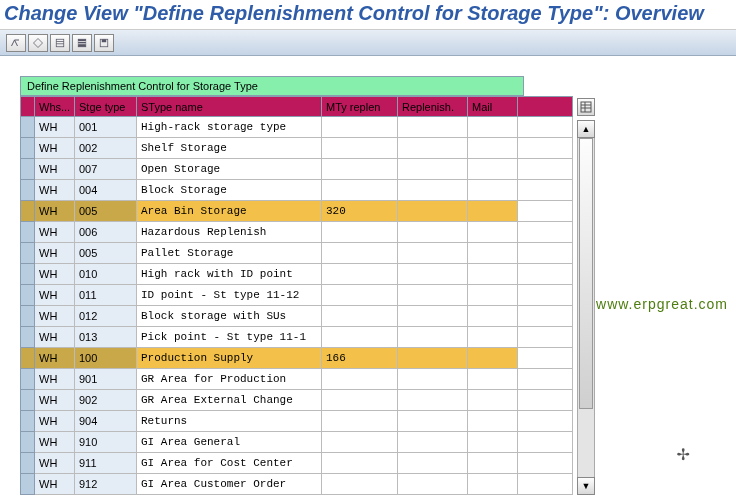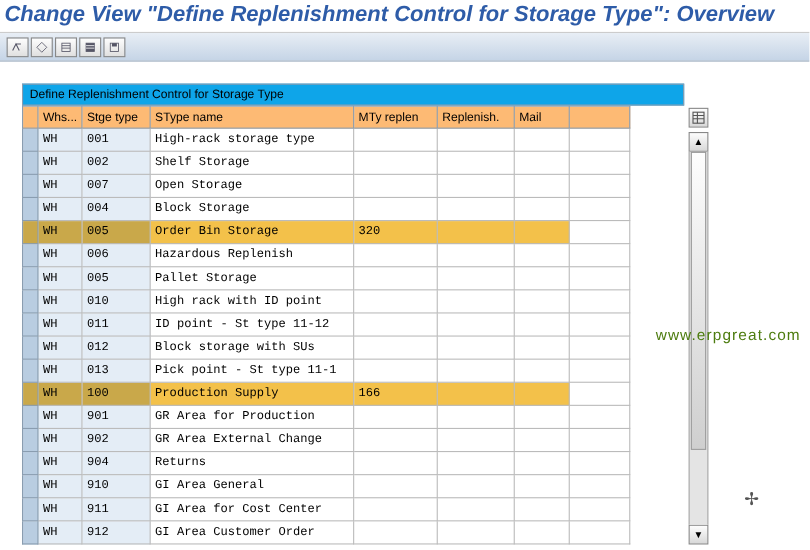--- a/index.html
+++ b/index.html
@@ -37,34 +37,34 @@
     padding: 20px 10px 10px 20px;
     position: relative;
   }
   
   .table-container {
     position: relative;
     display: inline-block;
   }
   
   .table-header {
-    background: #0ea5e9;
+    background: #86efac;
     padding: 3px 6px;
     font-size: 11px;
     border: 1px solid #8a9db0;
-    width: 602px;
+    width: 504px;
   }
   
   table.grid {
     border-collapse: collapse;
     table-layout: fixed;
     width: 552px;
   }
   table.grid th {
-    background: #fdba74;
+    background: #be185d;
     border: 1px solid #8a9db0;
     padding: 2px 4px;
     text-align: left;
     font-weight: normal;
     font-size: 11px;
     height: 20px;
   }
   table.grid td {
     border: 1px solid #bbb;
     padding: 2px 4px;
@@ -73,21 +73,21 @@
     font-family: "Courier New", monospace;
     background: #fff;
   }
   table.grid td.rowsel {
     background: #b9cde1;
     border: 1px solid #8a9db0;
     width: 14px;
   }
   table.grid td.whs { 
     background: #e4edf6;
-    font-family: Liberation Mono, monospace;
+    font-family: Liberation Sans, sans-serif;
   }
   table.grid tr.highlight td.whs,
   table.grid tr.highlight td.stge,
   table.grid tr.highlight td.rowsel { 
     background: #c9a84a;
   }
   table.grid tr.highlight td.stype,
   table.grid tr.highlight td.mty,
   table.grid tr.highlight td.replen,
   table.grid tr.highlight td.mail { 
@@ -263,21 +263,21 @@
             <td class="stype">Block Storage</td>
             <td class="mty"></td>
             <td class="replen"></td>
             <td class="mail"></td>
             <td></td>
           </tr>
           <tr class="highlight">
             <td class="rowsel"></td>
             <td class="whs">WH</td>
             <td class="stge whs">005</td>
-            <td class="stype">Order Bin Storage</td>
+            <td class="stype">Area Bin Storage</td>
             <td class="mty">320</td>
             <td class="replen"></td>
             <td class="mail"></td>
             <td></td>
           </tr>
           <tr>
             <td class="rowsel"></td>
             <td class="whs">WH</td>
             <td class="stge whs">006</td>
             <td class="stype">Hazardous Replenish</td>

